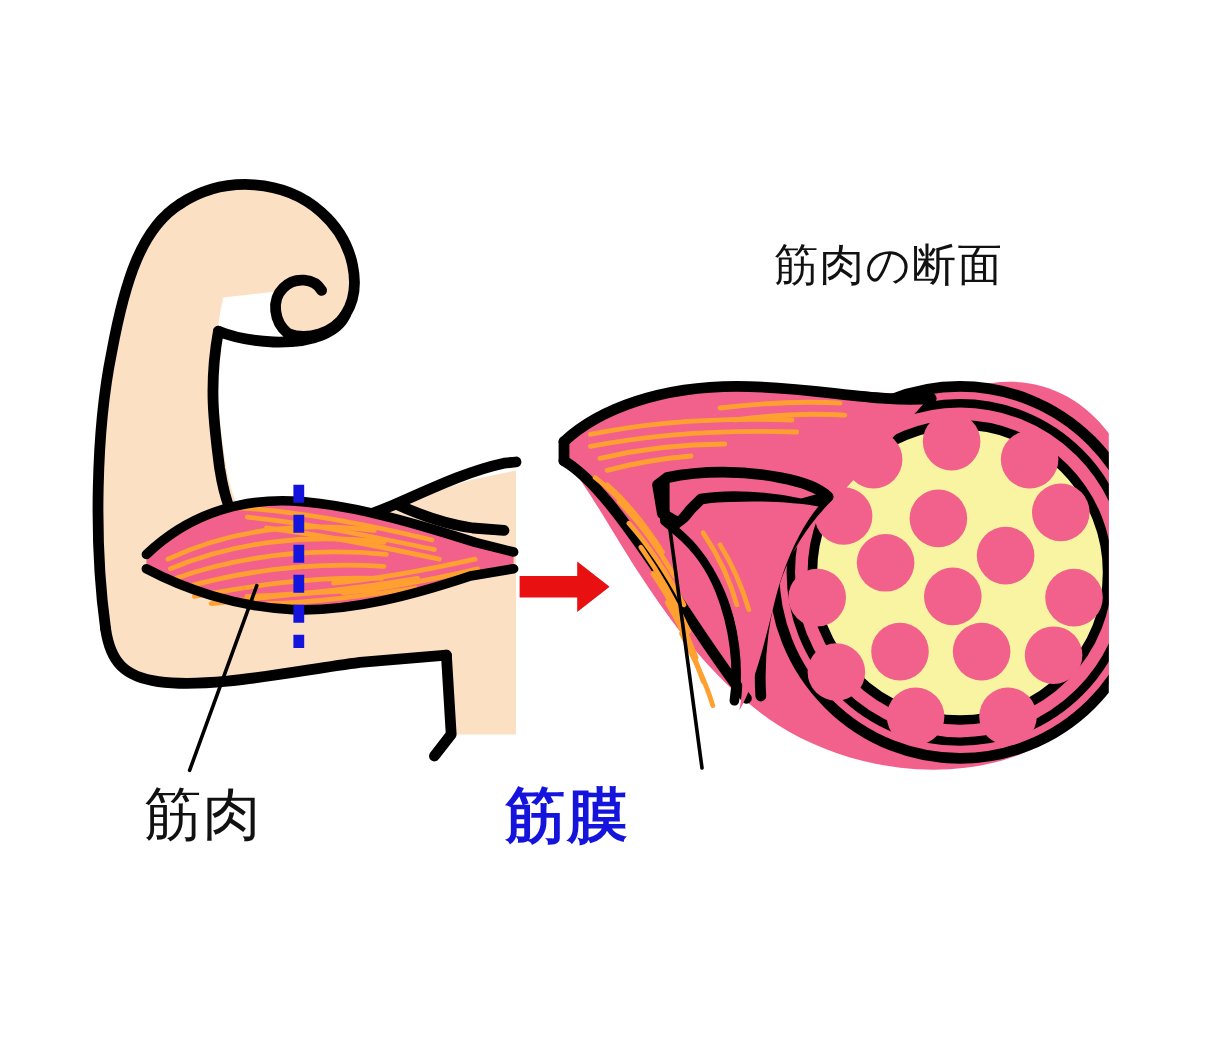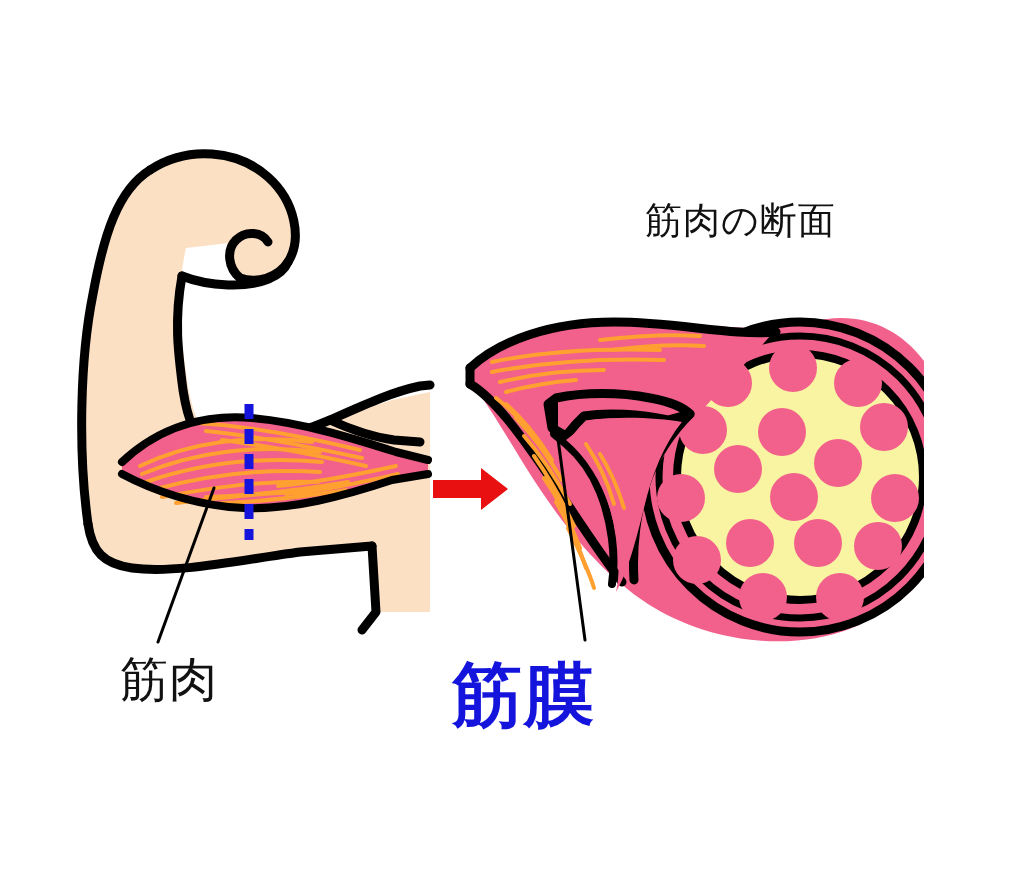--- a/index.html
+++ b/index.html
@@ -37,26 +37,27 @@
     letter-spacing: 1px;
   }
   #label-muscle {
     left: 120px;
     top: 655px;
     font-size: 48px;
     color: #111111;
     letter-spacing: 1px;
   }
   #label-fascia {
-    left: 452px;
+    left: 421px;
     top: 660px;
-    font-size: 70px;
+    font-size: 50px;
     font-weight: bold;
     color: #1414dc;
     letter-spacing: 2px;
+    font-family: Liberation Mono, monospace;
   }
 </style>
 </head>
 <body>
 
 <div id="stage">
 
   <svg viewBox="0 0 1024 886" xmlns="http://www.w3.org/2000/svg">
 
     <g>

